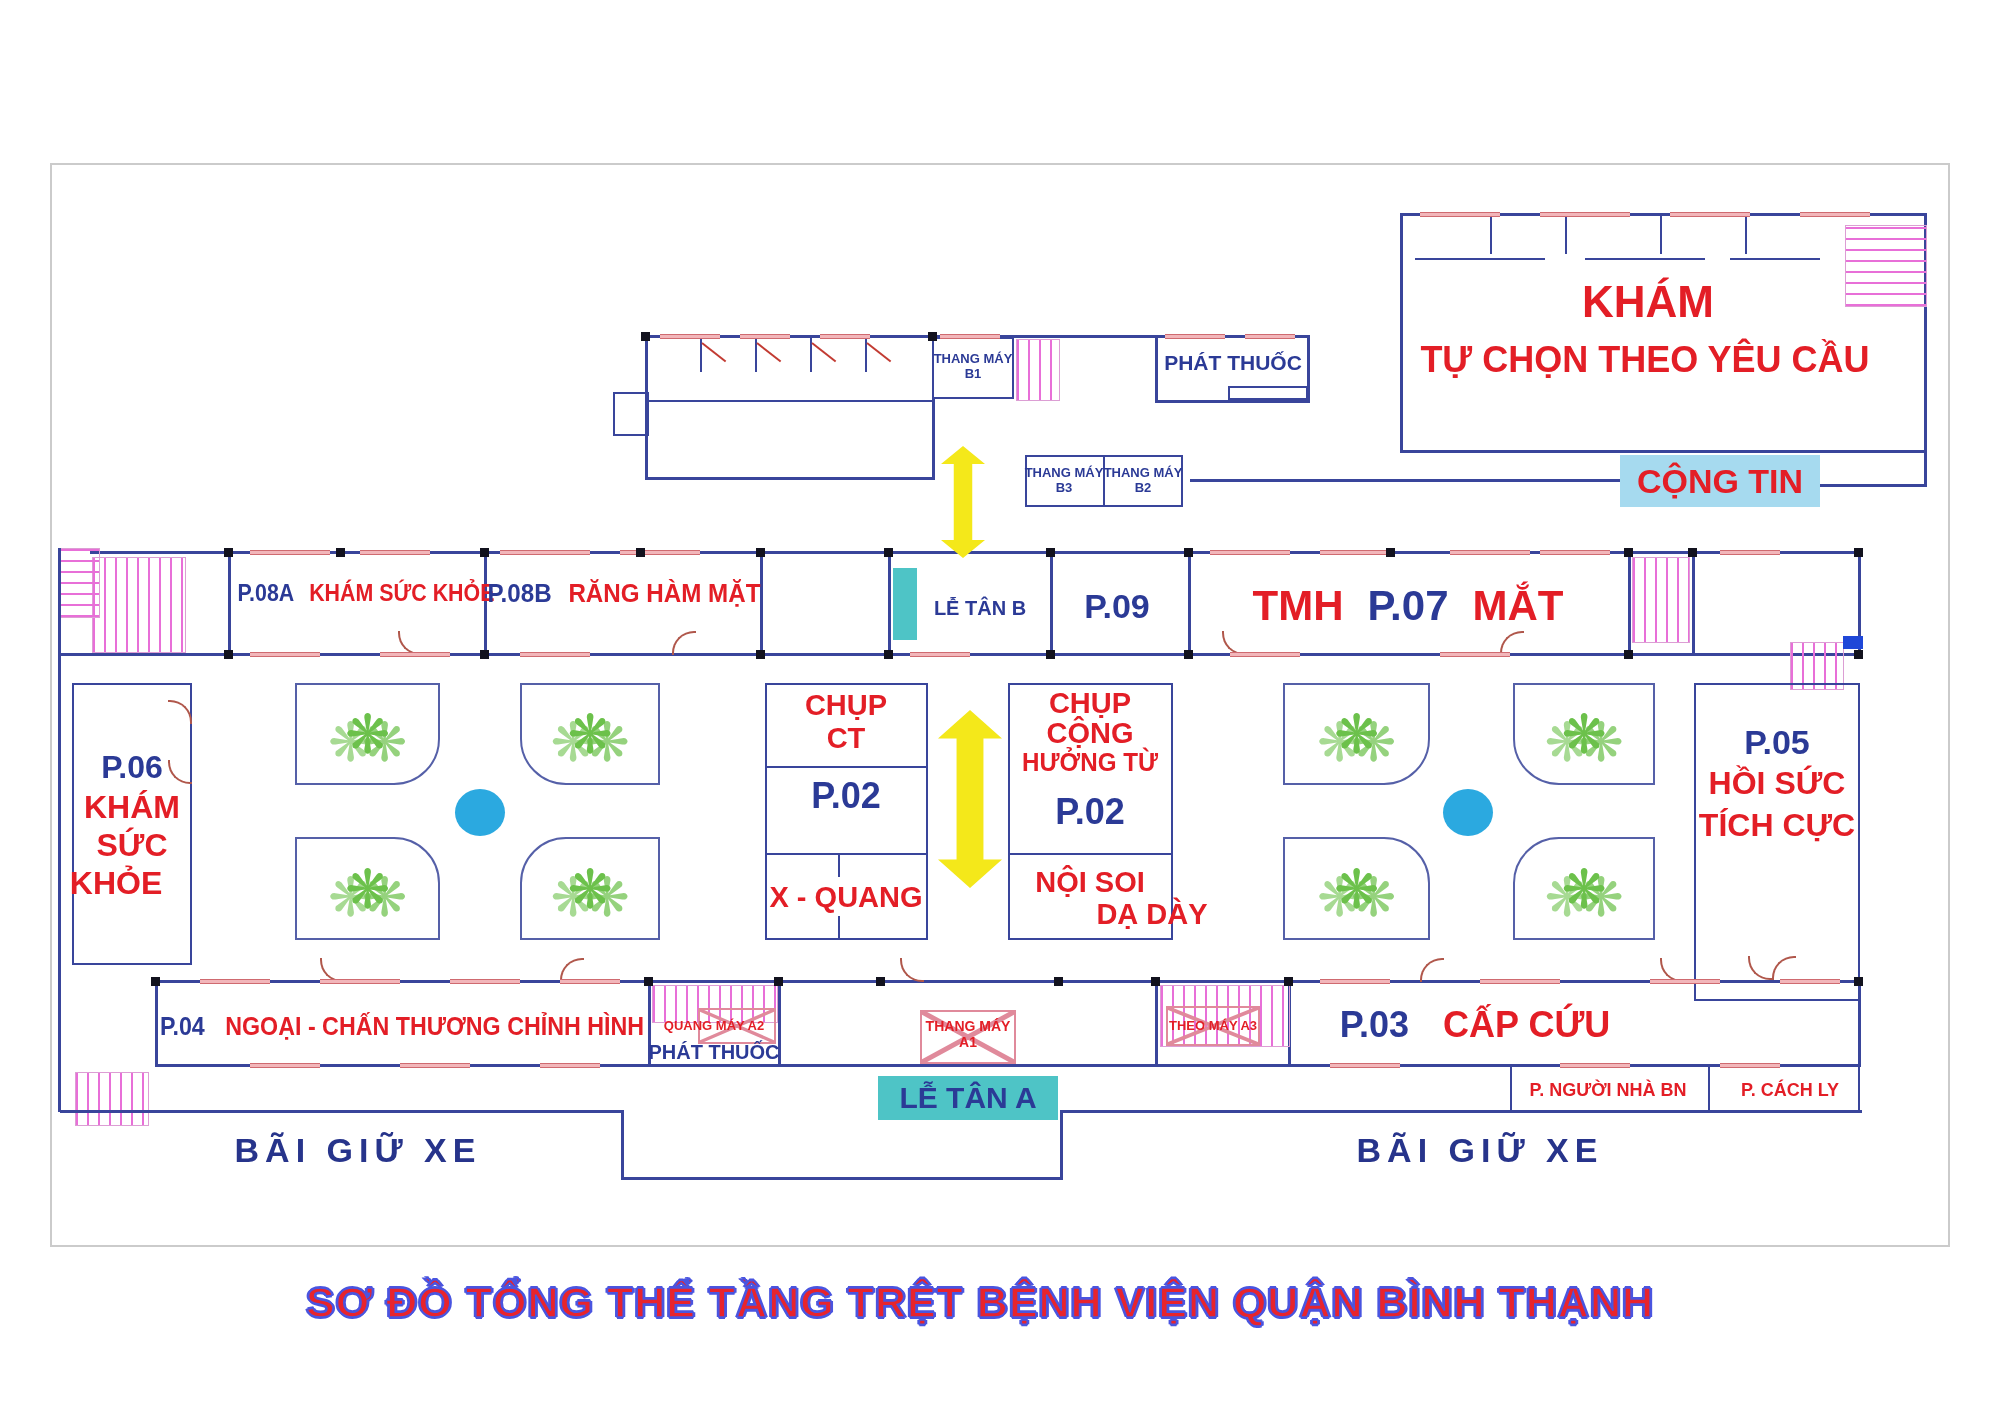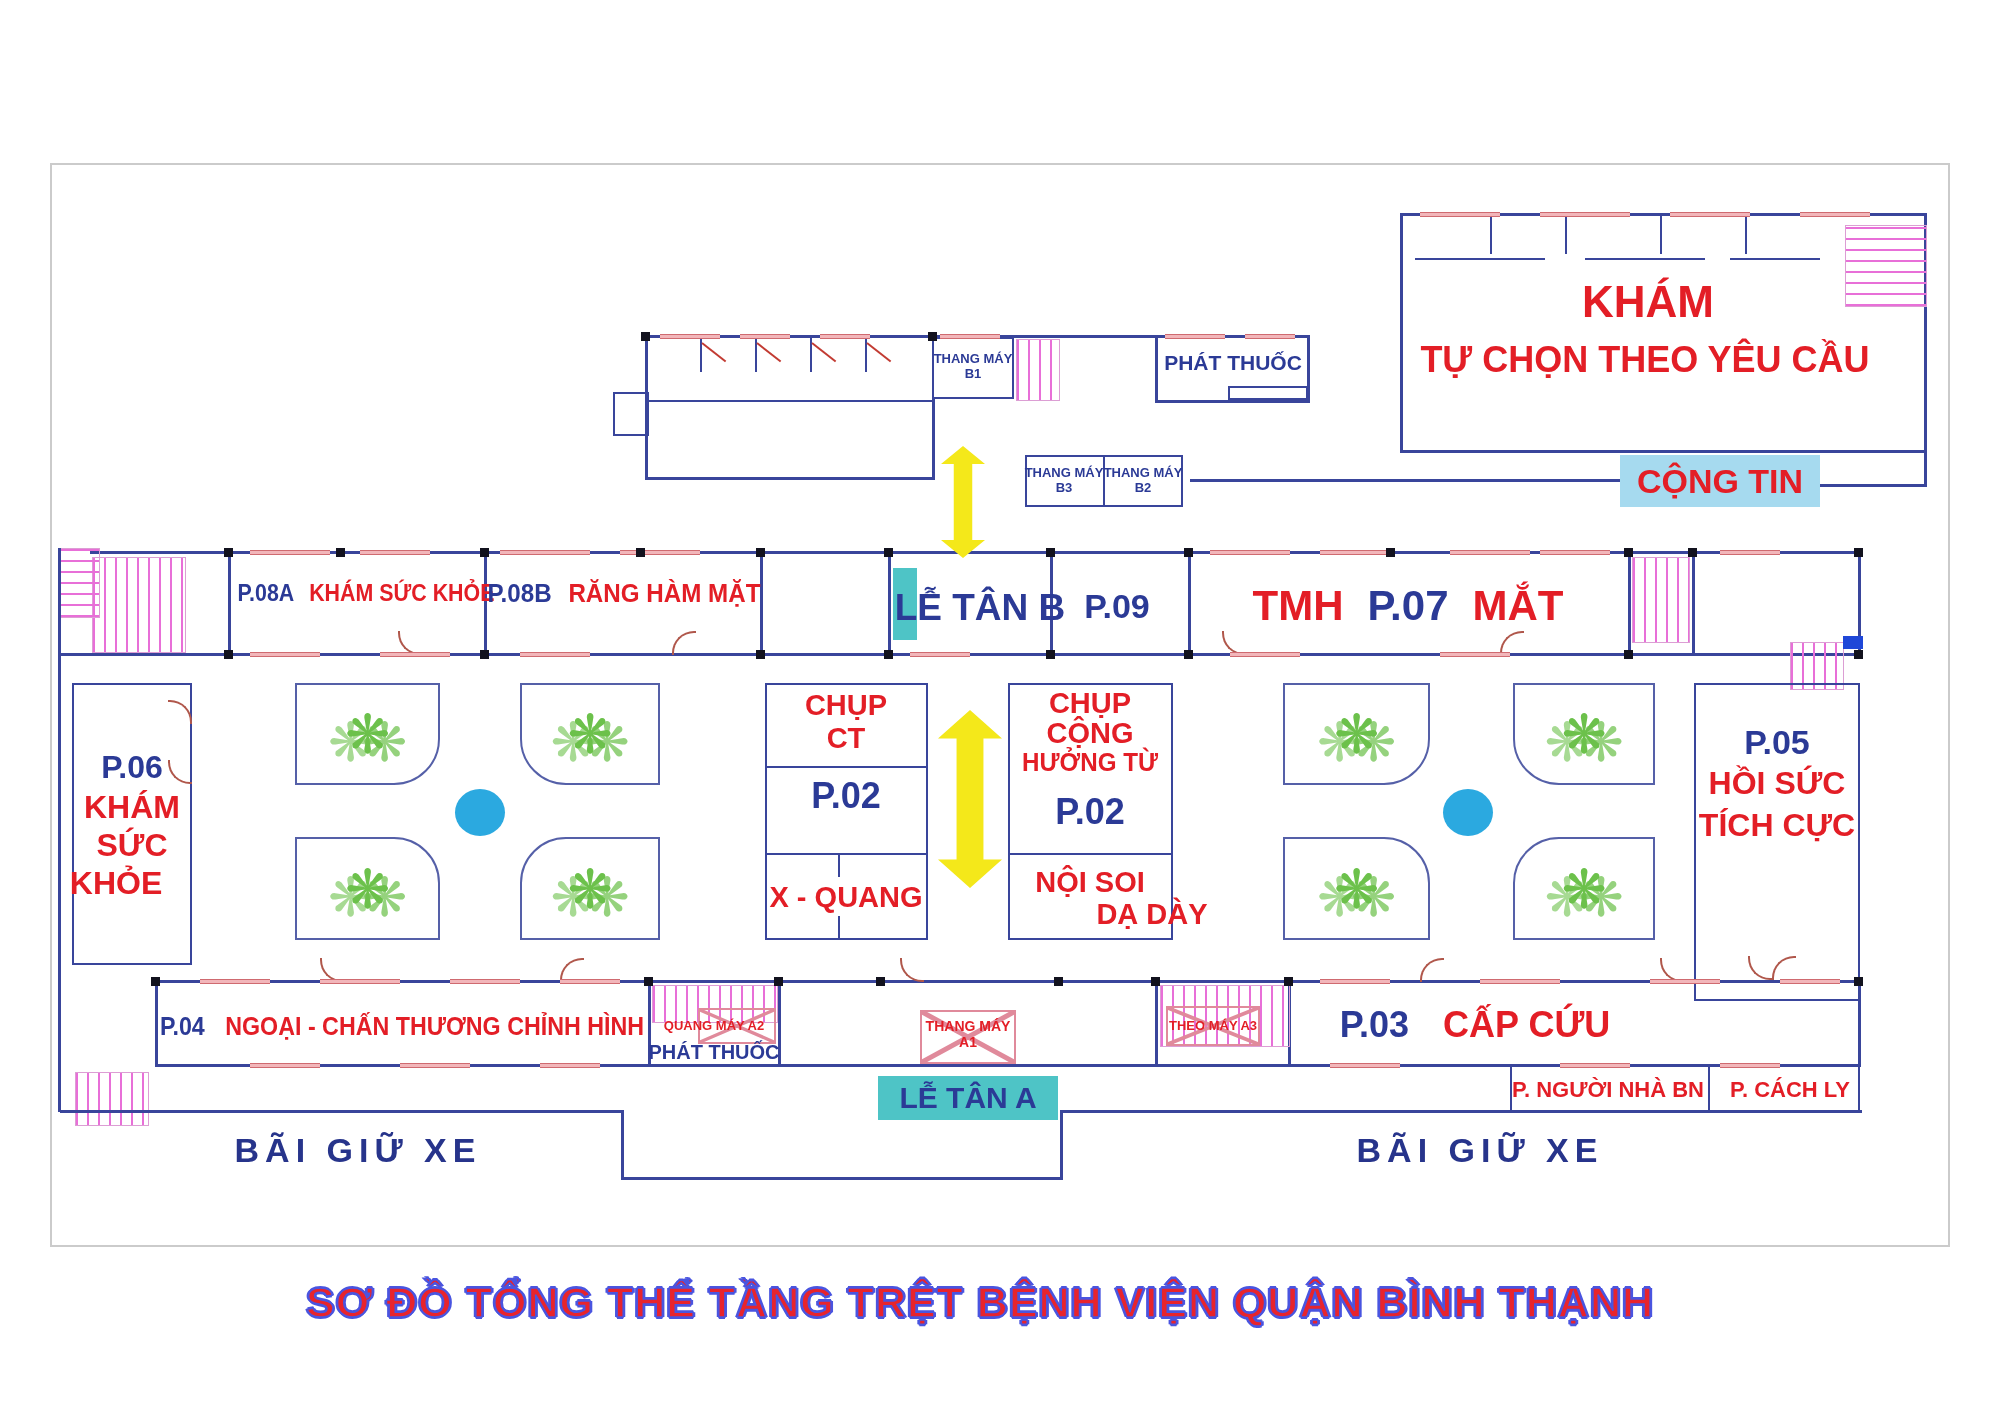--- a/index.html
+++ b/index.html
@@ -14,22 +14,22 @@
   .stair{position:absolute;border:1px solid #dc9ed4;background:repeating-linear-gradient(90deg,var(--stair_pink,#e86fd8) 0 2px,rgba(0,0,0,0) 2px 11px)}
   .stair.vert{background:repeating-linear-gradient(0deg,var(--stair_pink,#e86fd8) 0 2px,rgba(0,0,0,0) 2px 11px)}
   .arc{position:absolute;width:22px;height:22px;border:0;border-left:2px solid #b0574b;border-bottom:2px solid #b0574b;border-bottom-left-radius:22px}
   .r90{transform:rotate(90deg)} .r180{transform:rotate(180deg)}
   .diag{position:absolute;width:30px;height:2px;background:#c23b32;transform-origin:0 50%;transform:rotate(38deg)}
   .lbl{position:absolute;white-space:nowrap;font-weight:bold;transform:translate(-50%,-50%);
        text-align:center;line-height:1.12;z-index:6}
   .cond{transform:translate(-50%,-50%) scaleX(.93)}
   .code{color:var(--code_blue,#2b3a96)} .dept{color:var(--dept_red,#e31e26)}
   .rowlbl{display:flex;gap:26px;align-items:baseline}
-  .s13{font-size:13px}.s14{font-size:14px}.s20{font-size:20px}.s21{font-size:21px}.s22{font-size:22px}
-  .s23{font-size:23px}.s25{font-size:25px}.s26{font-size:26px}.s28{font-size:37px}.s29{font-size:29px}
+  .s13{font-size:13px}.s14{font-size:14px}.s20{font-size:20px}.s21{font-size:21px}.s22{font-size:18px}
+  .s23{font-size:23px}.s25{font-size:25px}.s26{font-size:26px}.s28{font-size:20px}.s29{font-size:29px}
   .s30{font-size:30px}.s32{font-size:32px}.s34{font-size:34px}.s36{font-size:36px}.s44{font-size:44px}
   .ls6{letter-spacing:6px}
   .planter{position:absolute;border:2px solid #5560a8;box-sizing:border-box;display:flex;align-items:center;justify-content:center;background:#fff}
   .rbr{border-bottom-right-radius:46px}.rbl{border-bottom-left-radius:46px}
   .rtr{border-top-right-radius:46px}.rtl{border-top-left-radius:46px}
   .plant{color:var(--plant_green,#6cc14b);font-size:54px;line-height:1;
          text-shadow:17px 8px 0 rgba(108,193,75,.72),-17px 8px 0 rgba(108,193,75,.6)}
   .fountain{position:absolute;border-radius:50%;background:var(--fountain_blue,#2ba9e0);z-index:5}
   .arrow{position:absolute;background:var(--arrow_yellow,#f4e81a);z-index:7;
          clip-path:polygon(50% 0%,100% 16%,71% 16%,71% 84%,100% 84%,50% 100%,0% 84%,29% 84%,29% 16%,0% 16%);

